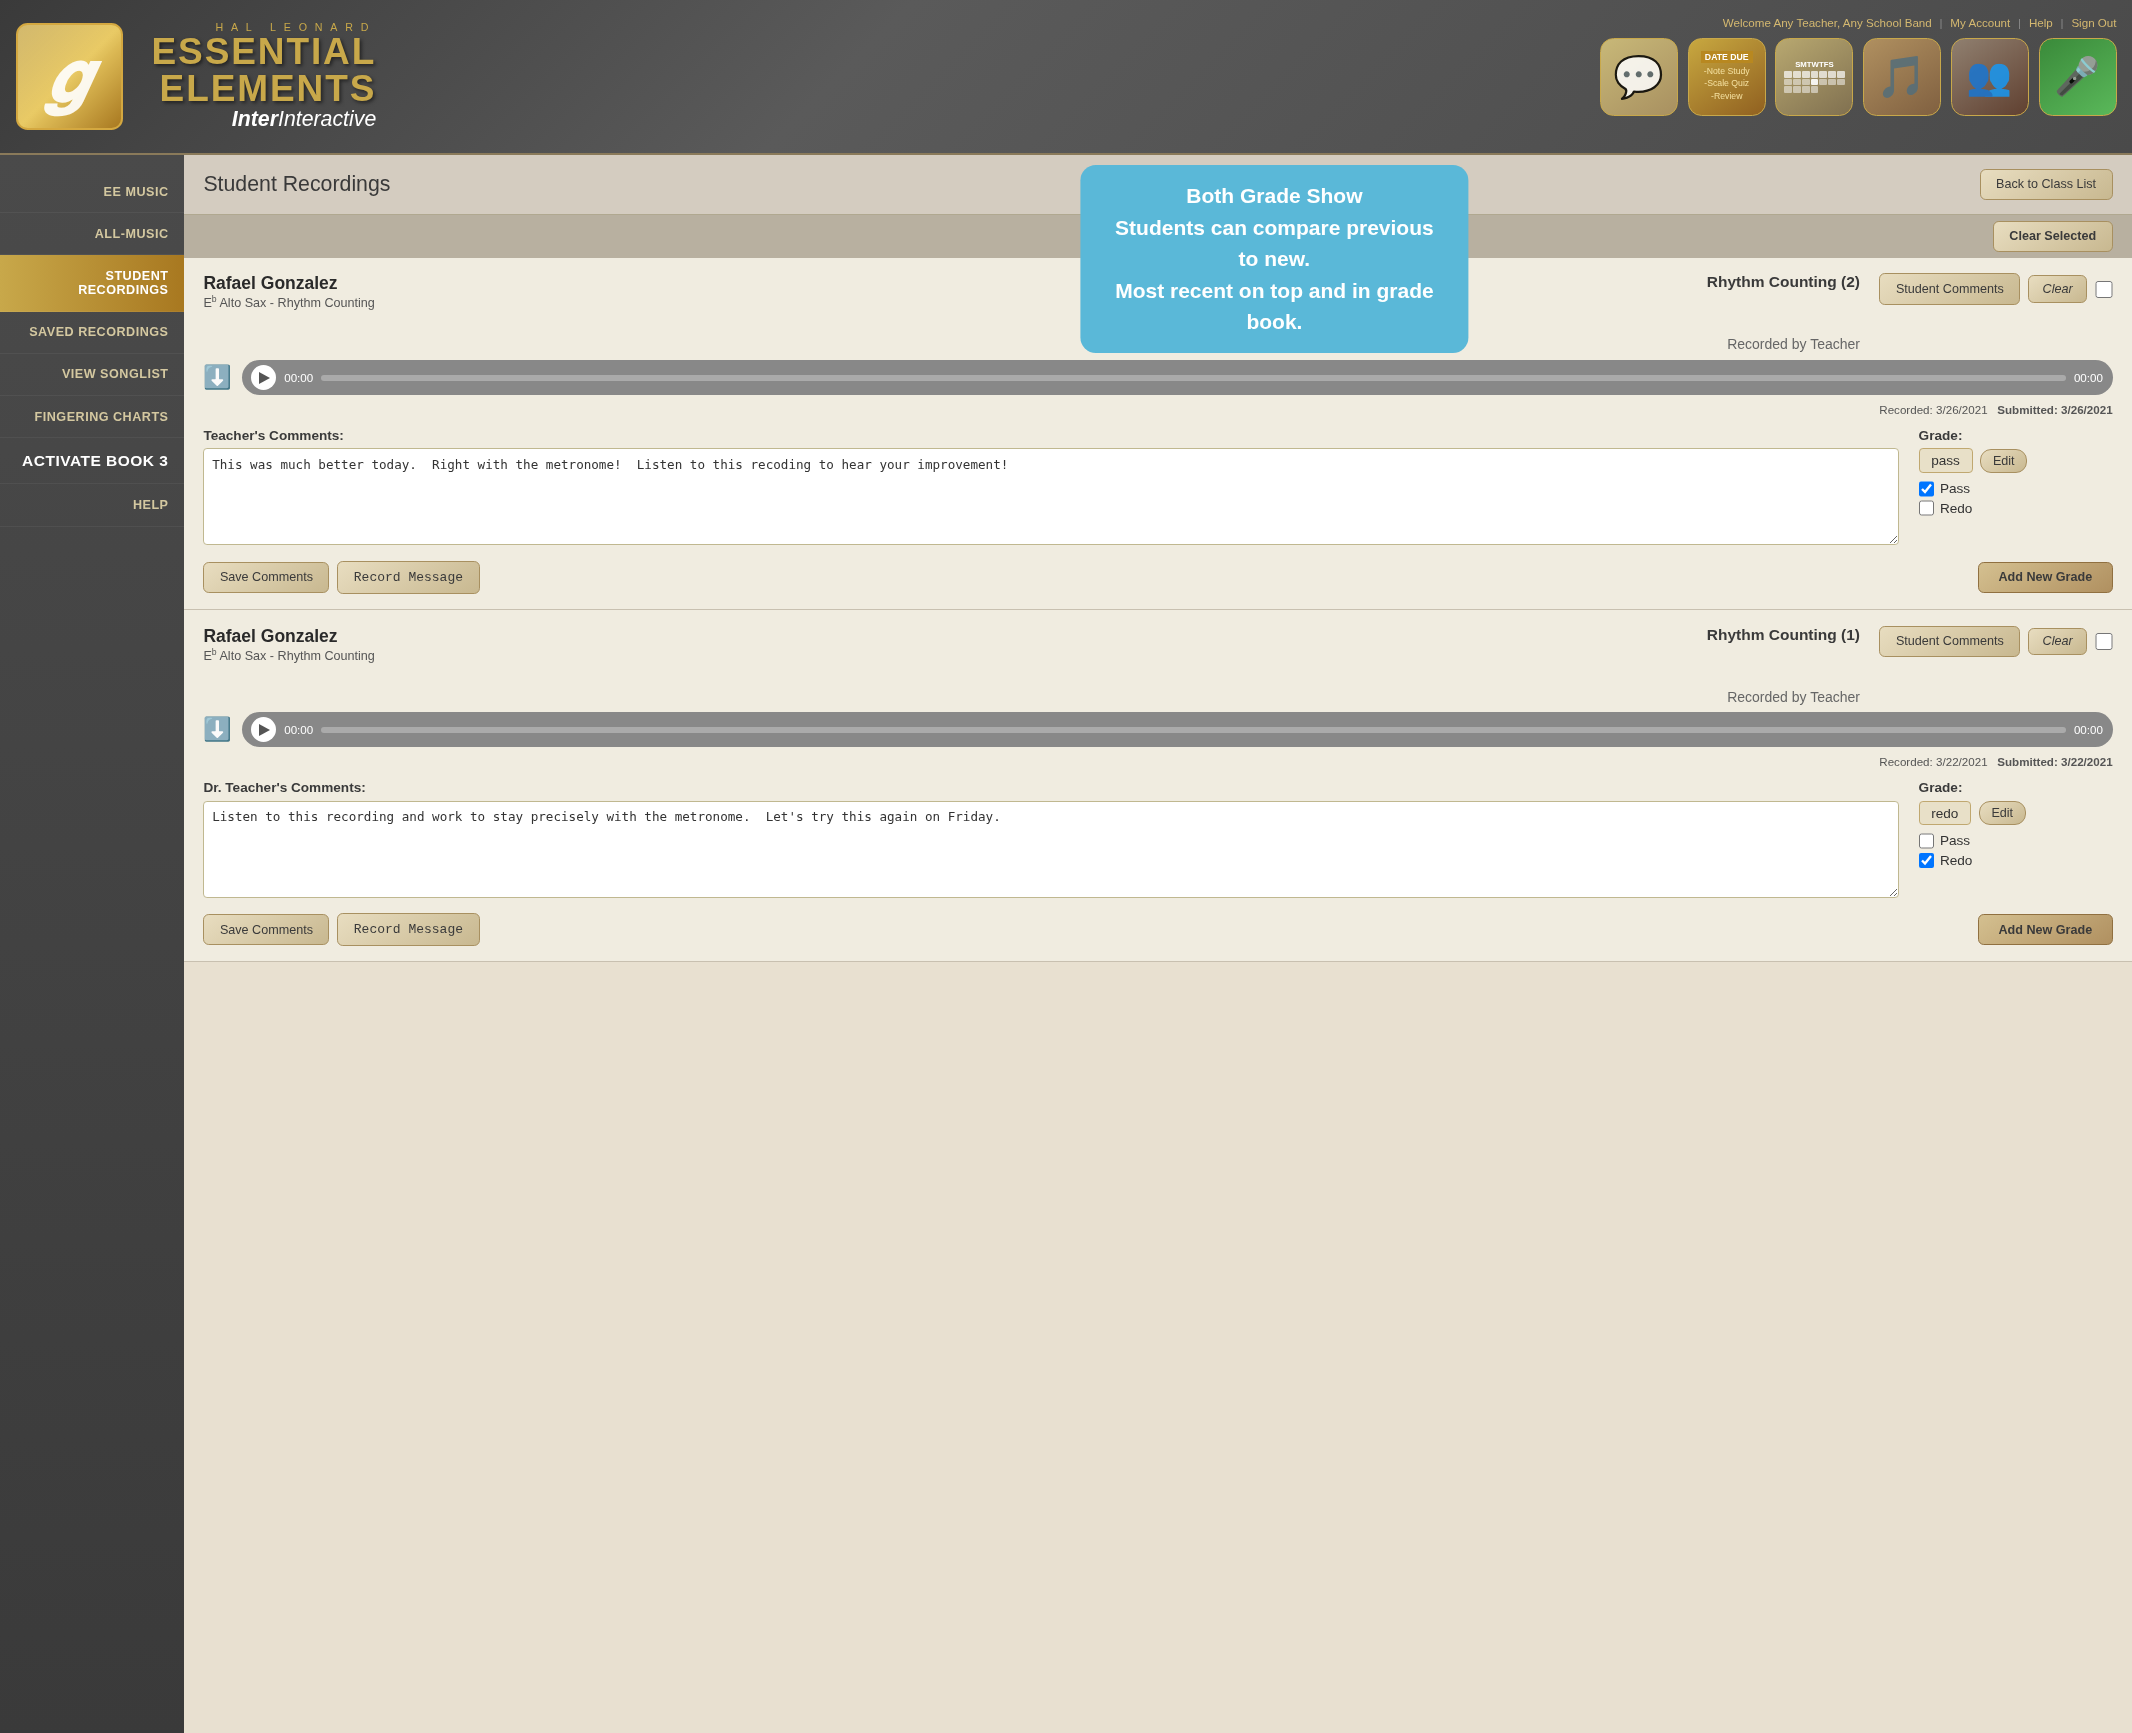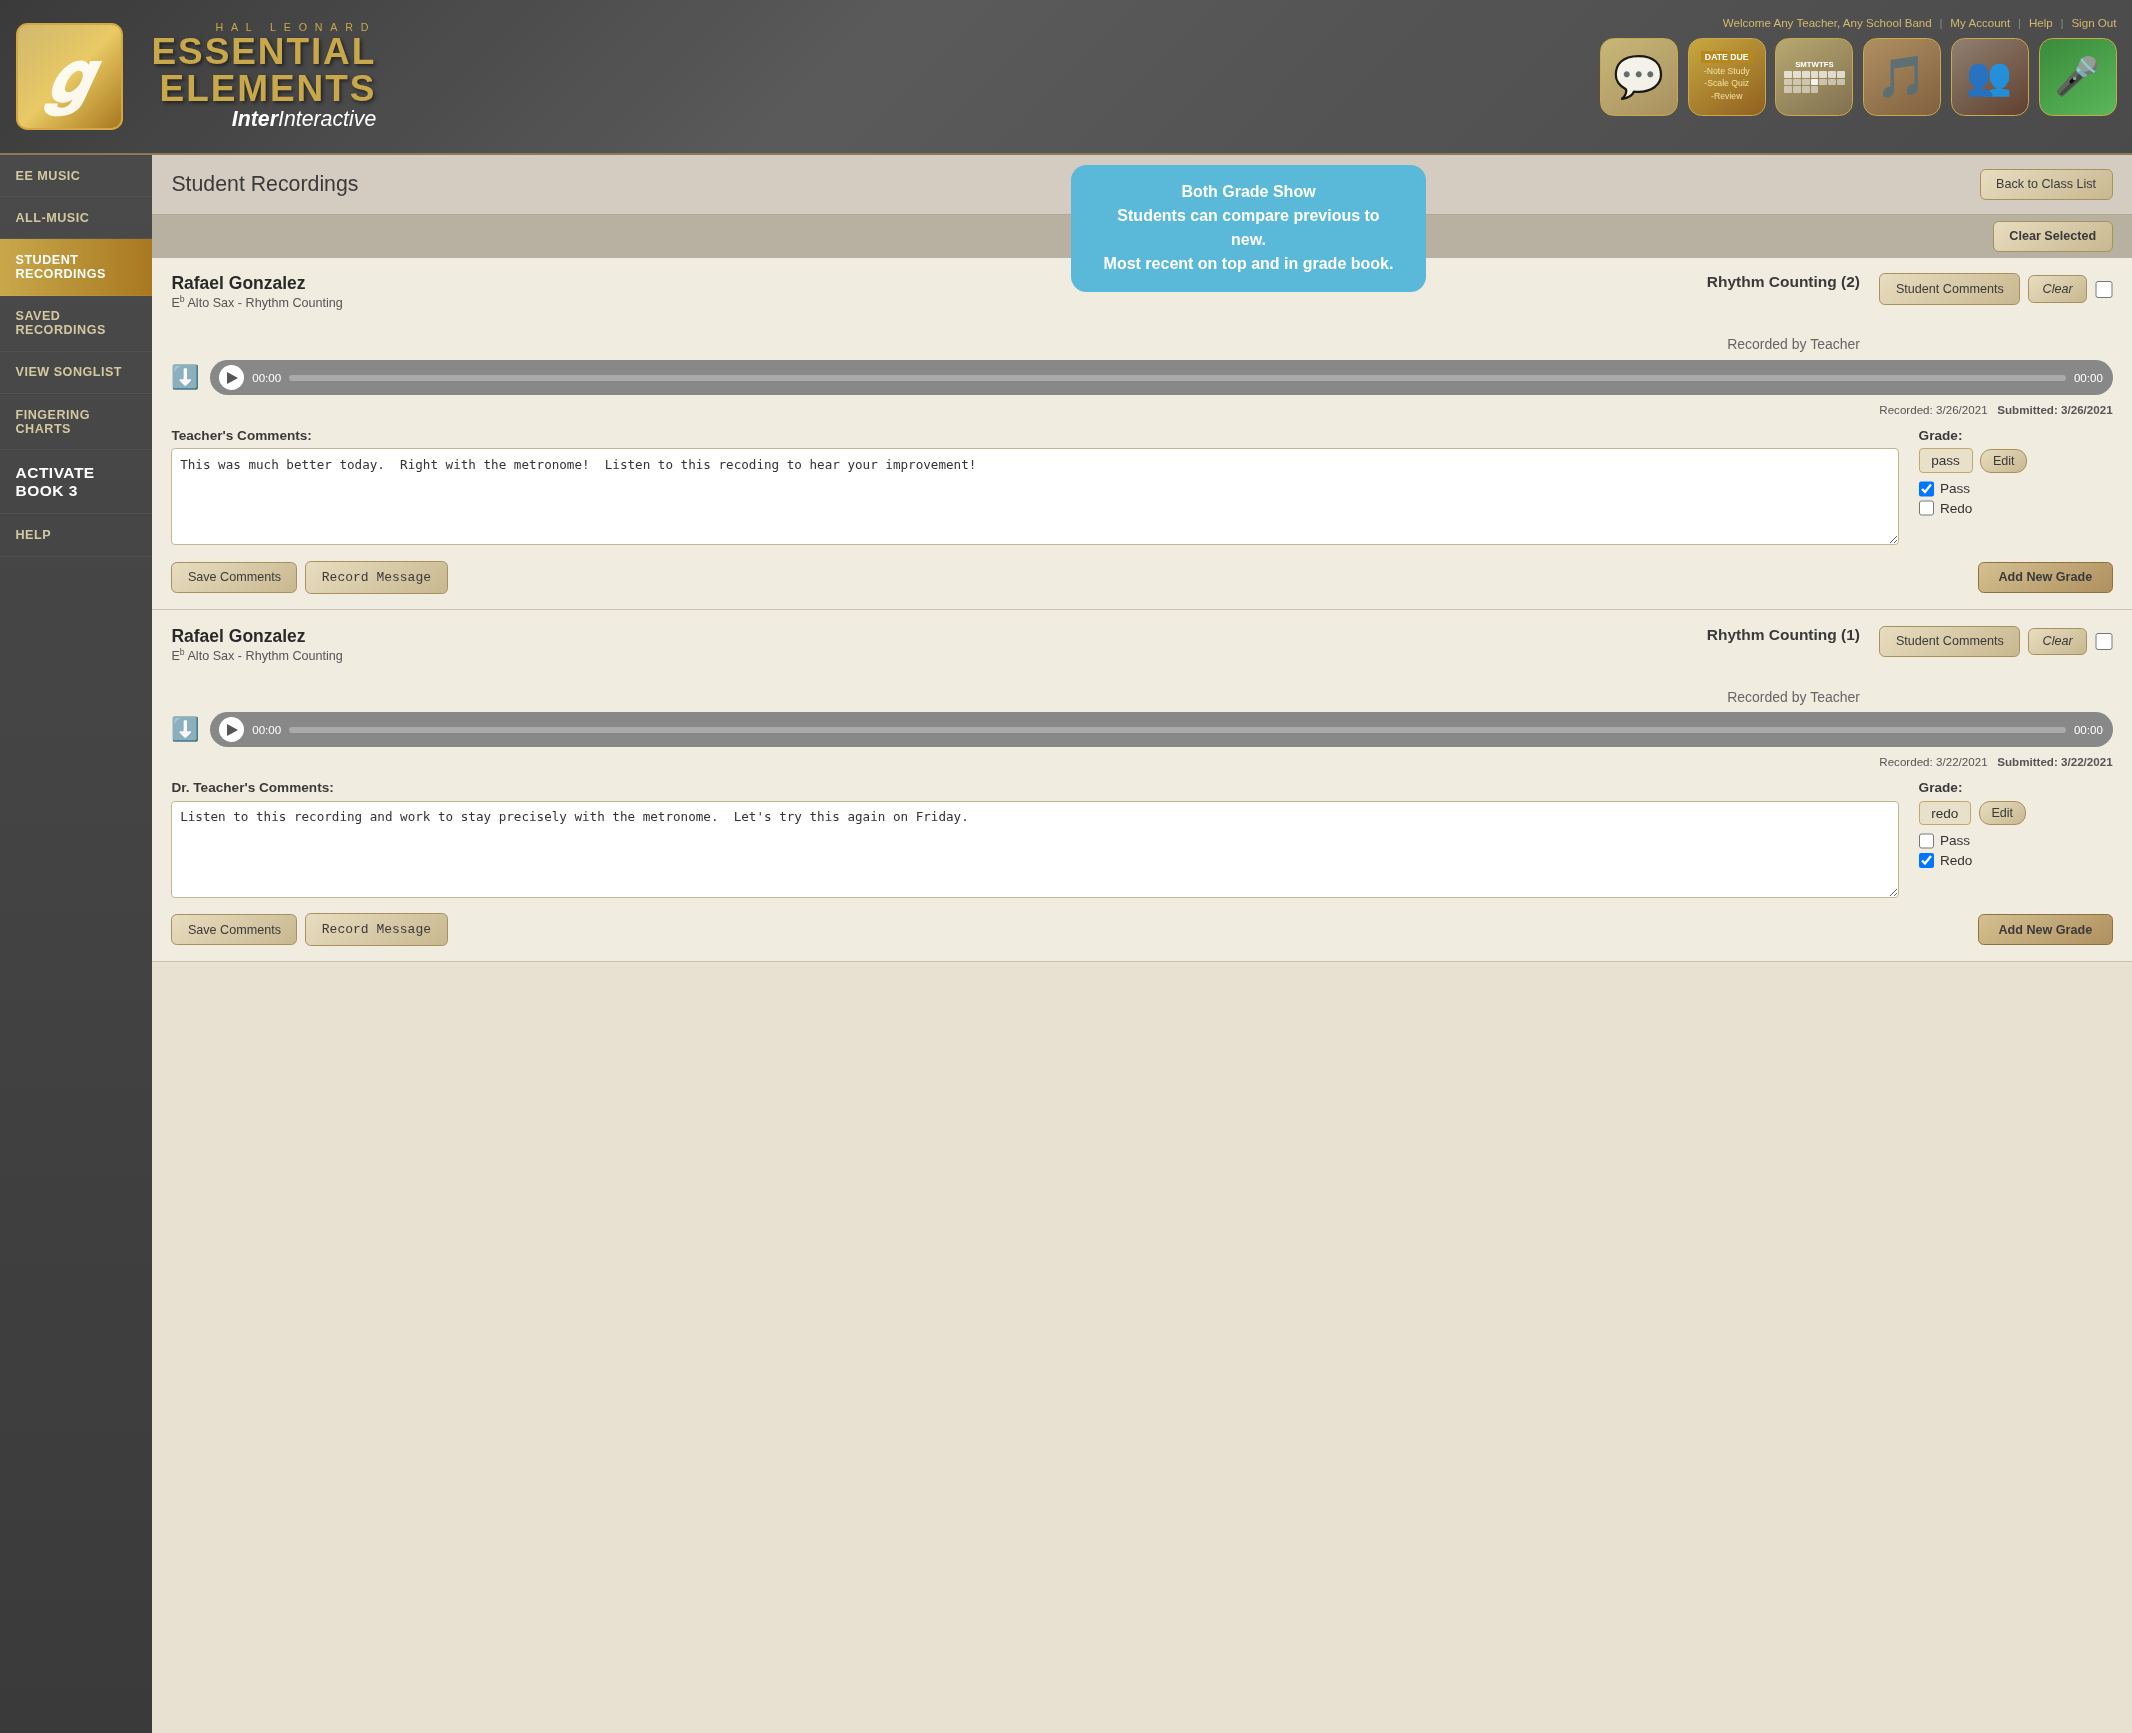--- a/index.html
+++ b/index.html
@@ -128,32 +128,33 @@
       position: absolute;
       top: 9.7px;
       left: 50%;
       transform: translateX(-20%);
       background: #5ab8d8;
       border-radius: 15.5px;
       padding: 15.5px 29px;
       text-align: center;
       color: white;
       font-weight: bold;
-      font-size: 16px;
+      font-size: 21px;
       line-height: 1.5;
       z-index: 100;
-      width: 355px;
+      width: 388px;
     }
 
     
     .sidebar {
-      width: 152px;
+      width: 184px;
       background: linear-gradient(180deg, #4a4a4a 0%, #3a3a3a 100%);
       flex-shrink: 0;
-      padding-top: 0;
+      padding-top: 16px;
+      text-align: right;
     }
     .sidebar-item {
       padding: 13.6px 15.5px;
       color: #d4c8a0;
       font-size: 12.6px;
       font-weight: bold;
       cursor: pointer;
       border-bottom: 1px solid rgba(255,255,255,0.05);
       letter-spacing: 0.5px;
     }

